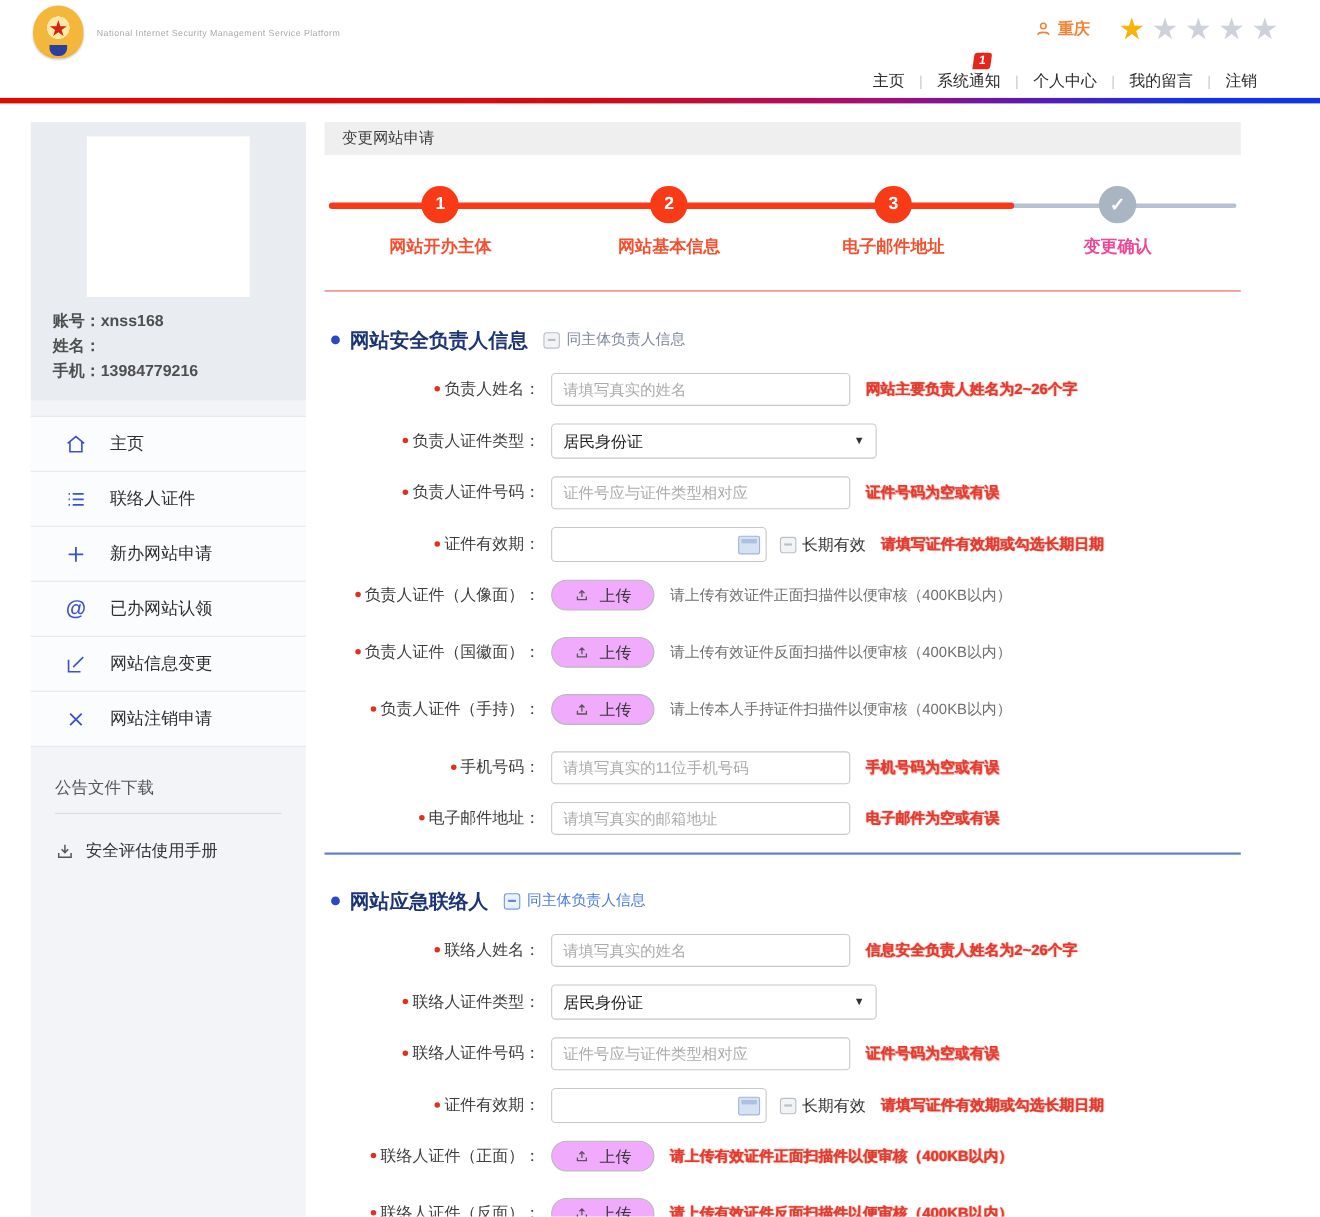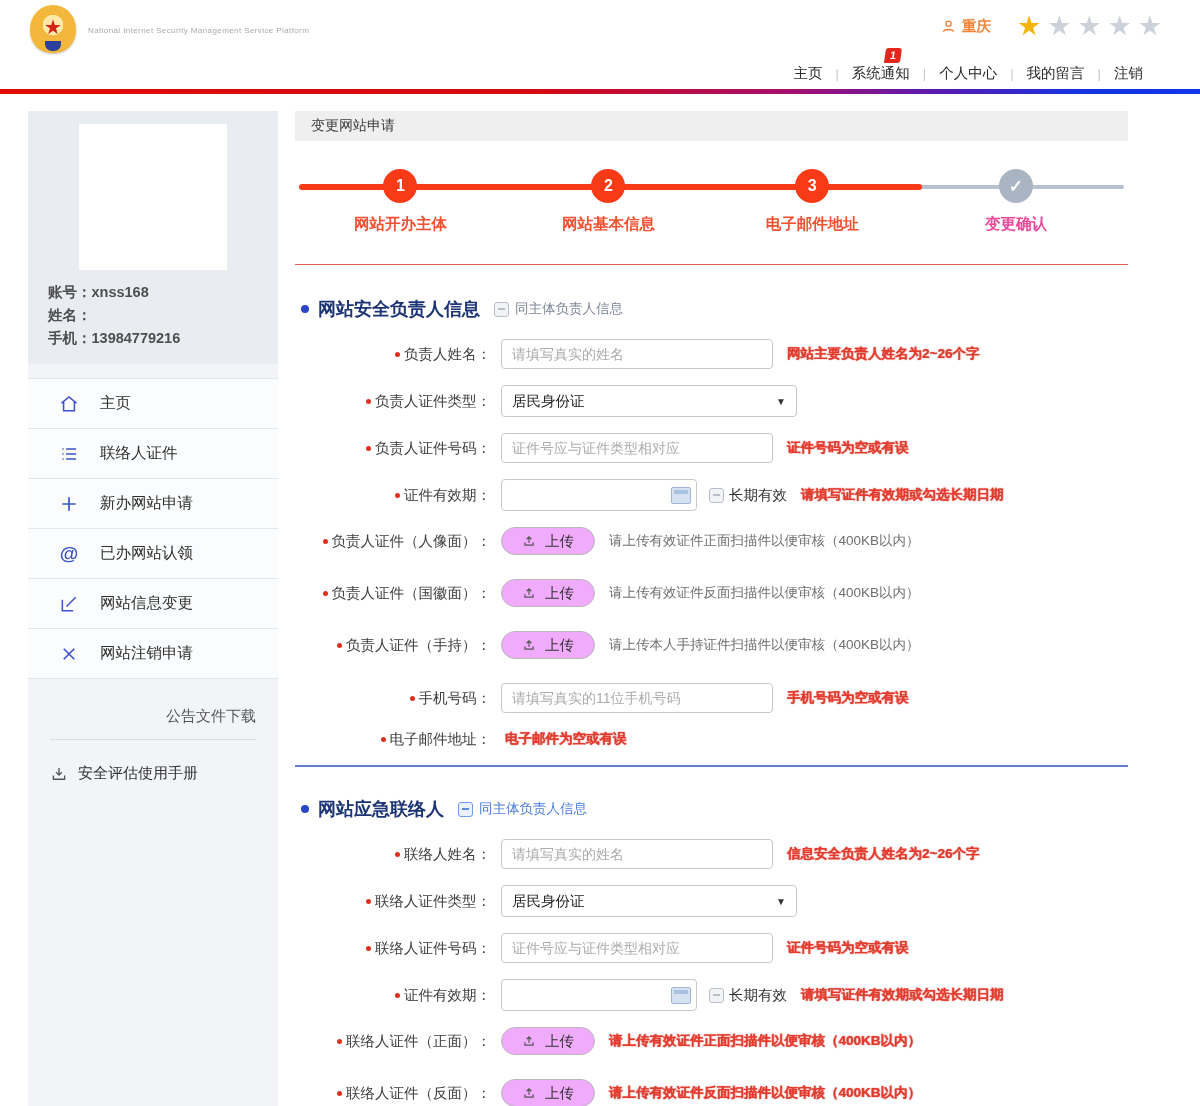--- a/index.html
+++ b/index.html
@@ -42,21 +42,21 @@
   .profile { background:#e9edf2; padding:13px 0 12px; }
   .avatar { width:148px; height:146px; background:#fff; margin:0 auto; }
   .p-lines { padding:11px 0 2px 20px; }
   .p-line { font-size:14.5px; color:#4e4e4e; line-height:23px;font-weight:bold; }
   .menu { margin-top:14px; border-top:1px solid #e3e6ea; }
   .menu-item { height:50px; background:#fbfcfd; border-bottom:1px solid #e3e6ea; display:flex;
     align-items:center; padding-left:30px; gap:20px; font-size:15.5px; color:#2e2e2e; cursor:pointer; }
   .menu-icon { width:22px; height:22px; display:flex; align-items:center; justify-content:center; color:#3c52c8; }
   .at-glyph { font-size:19px; font-weight:bold; color:#3c52c8; }
   .downloads { padding:28px 22px 0; }
-  .dl-title { font-size:15px; color:#555; padding-bottom:13px; border-bottom:1px solid #d9dce1;text-align:right; }
+  .dl-title { font-size:15px; color:#555; padding-bottom:13px; border-bottom:1px solid #d9dce1; }
   .dl-item { margin-top:24px; display:flex; align-items:center; gap:10px; font-size:15px; color:#333; cursor:pointer; }
 
   
   .main-titlebar { height:30px; background:#efefef; display:flex; align-items:center;
     padding-left:16px; font-size:14px; color:#3c3c3c; }
   .stepper { padding:28px 4px 0; }
   .track { position:relative; height:36px; }
   .line-gray { position:absolute; left:0; right:0; top:16px; height:4px; background:#b6c2d0; border-radius:2px; }
   .line-red { position:absolute; left:0; width:75.5%; top:15px; height:6px; background:#f93a17; border-radius:3px; }
   .step-dot { position:absolute; top:0; transform:translateX(-50%); width:34px; height:34px; border-radius:50%;
@@ -308,20 +308,21 @@
     </button>
     <div class="hint">请上传本人手持证件扫描件以便审核（400KB以内）</div>
   </div>
           <div class="frow">
     <div class="flabel"><span class="dot"></span><span>手机号码：</span></div>
     <input class="tinput fctl" type="text" placeholder="请填写真实的11位手机号码" style="">
     <div class="hint red">手机号码为空或有误</div>
   </div>
           <div class="frow">
     <div class="flabel"><span class="dot"></span><span>电子邮件地址：</span></div>
+    <input class="tinput fctl" type="text" placeholder="请填写真实的邮箱地址" style="">
     <div class="hint red">电子邮件为空或有误</div>
   </div>
         </div>
     </div>
 
     <hr class="blue-line">
 
     <div class="section" style="padding-top:30px">
       <div class="sec-head">
         <span class="bullet"></span>

